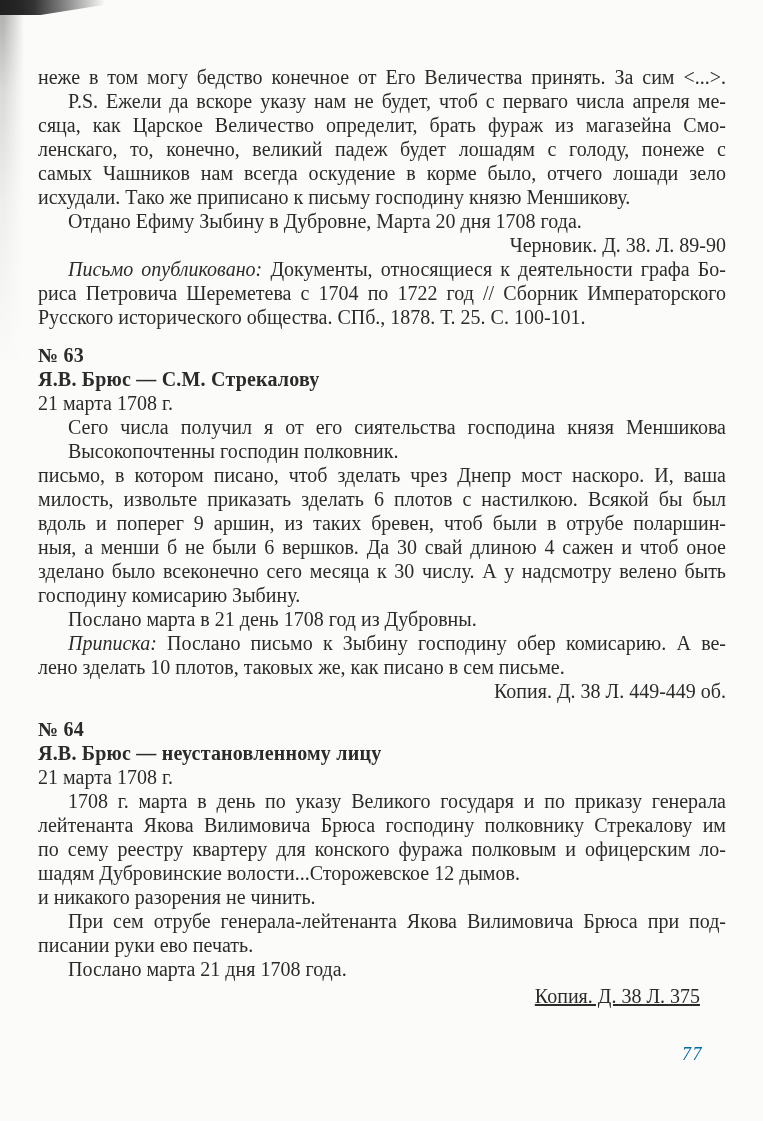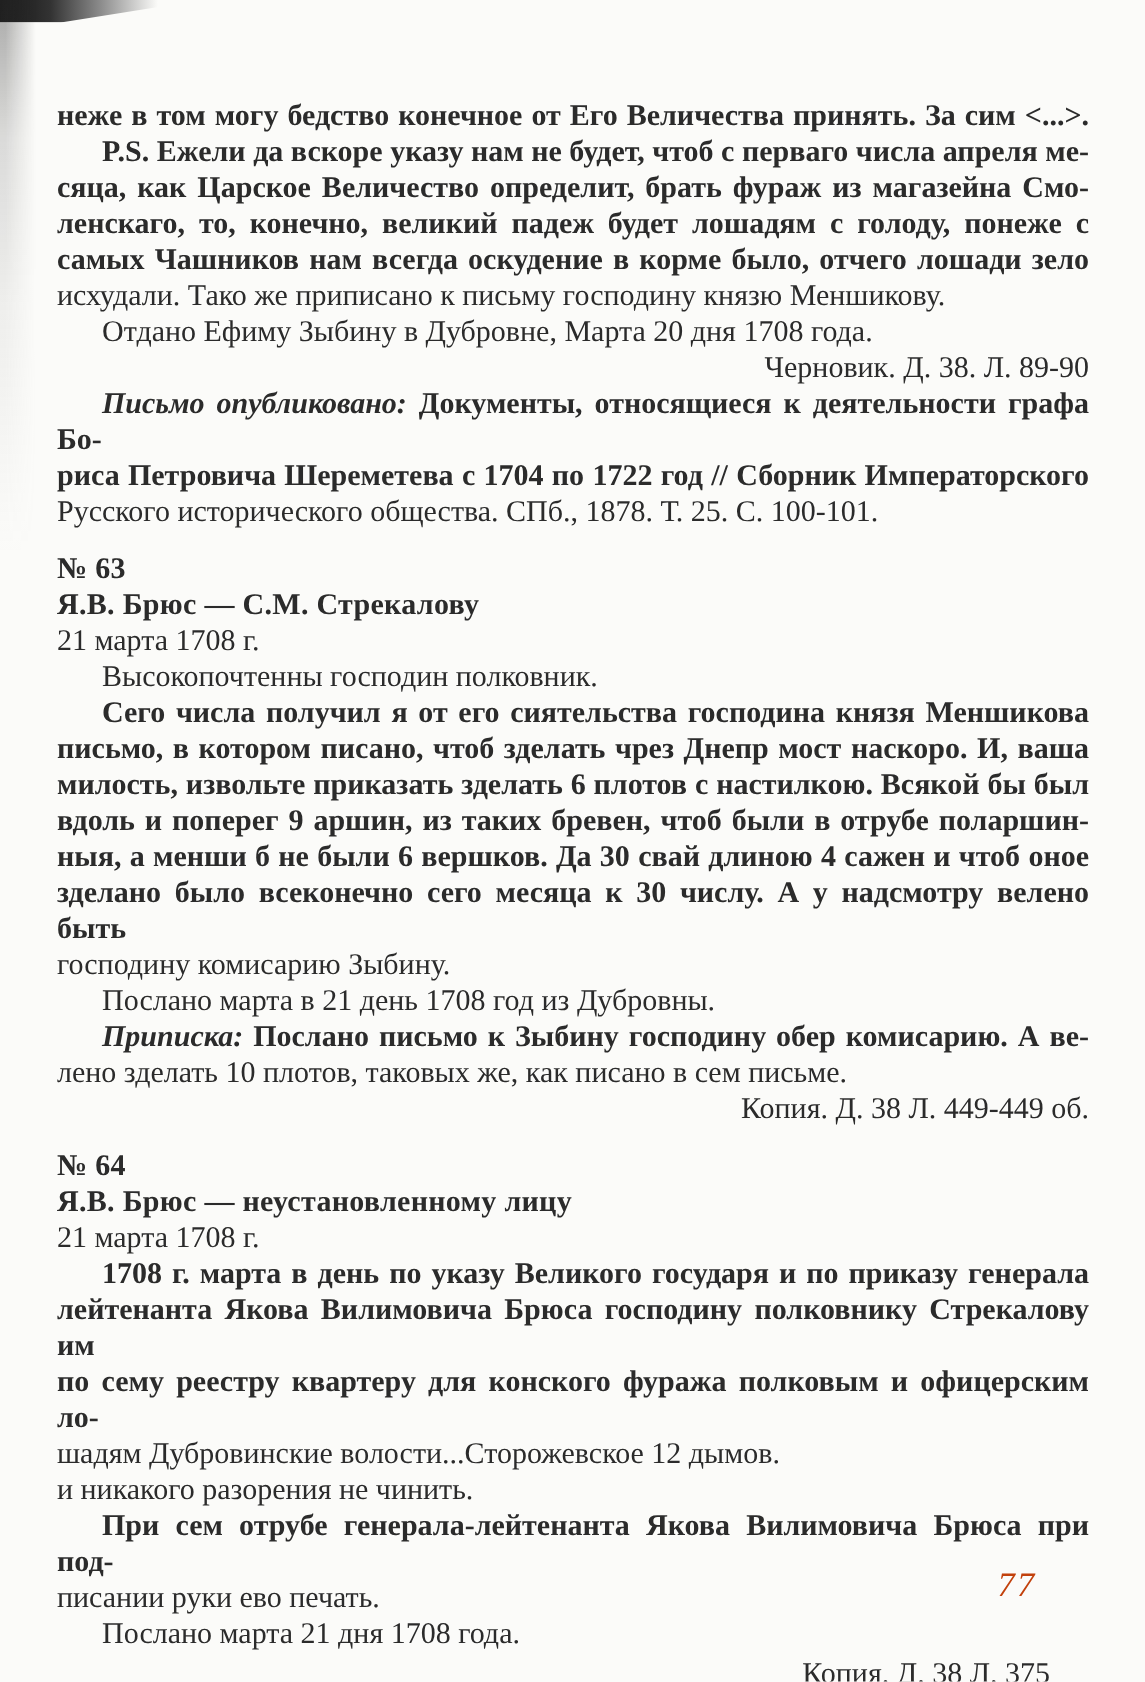--- a/index.html
+++ b/index.html
@@ -13,33 +13,33 @@
   }
   .page-text {
     position:absolute;
     left:38px; top:65px;
     width:688px;
     font-size:20px;
     line-height:24px;
   }
   .ln { min-height:24px; white-space:normal; }
   .in { text-indent:30px; }
-  .j  { text-align:justify; text-align-last:justify;font-weight:bold; }
+  .j  { text-align:justify; text-align-last:justify; }
   .b  { font-weight:bold; letter-spacing:0.2px; }
   .right { text-align:left; text-align-last:right; }
   .gap { margin-top:14px; }
   .gap-sm { margin-top:3px; }
   .pad-r { padding-right:26px;text-decoration:underline; }
   .lead { font-style:italic; }
   .page-number {
     position:absolute;
-    top:1044px; right:72px;
-    font-size:23px;
+    top:1044px; right:60px;
+    font-size:18px;
     font-style:italic;
-    color:#c2410c;
+    color:#0369a1;
     letter-spacing:1.5px;
   }
   
   .corner-shade {
     position:absolute; top:0; left:0;
     width:135px; height:15px;
     background:linear-gradient(to right, #141414 0%, #333 25%, #8d8d8d 50%, rgba(190,190,190,0) 78%);
     clip-path:polygon(0 0, 100% 0, 30% 100%, 0 100%);
   }
   .left-shade {
@@ -71,22 +71,22 @@
     <div class="ln">исхудали. Тако же приписано к письму господину князю Меншикову.</div>
     <div class="ln in">Отдано Ефиму Зыбину в Дубровне, Марта 20 дня 1708 года.</div>
     <div class="ln right">Черновик. Д. 38. Л. 89-90</div>
     <div class="ln in j"><span class="lead">Письмо опубликовано: </span><span>Документы, относящиеся к деятельности графа Бо-</span></div>
     <div class="ln j">риса Петровича Шереметева с 1704 по 1722 год // Сборник Императорского</div>
     <div class="ln">Русского исторического общества. СПб., 1878. Т. 25. С. 100-101.</div>
 
     <div class="ln b gap">№ 63</div>
     <div class="ln b">Я.В. Брюс — С.М. Стрекалову</div>
     <div class="ln">21 марта 1708 г.</div>
+    <div class="ln in j">Сего числа получил я от его сиятельства господина князя Меншикова</div>
     <div class="ln in">Высокопочтенны господин полковник.</div>
-    <div class="ln in j">Сего числа получил я от его сиятельства господина князя Меншикова</div>
     <div class="ln j">письмо, в котором писано, чтоб зделать чрез Днепр мост наскоро. И, ваша</div>
     <div class="ln j">милость, извольте приказать зделать 6 плотов с настилкою. Всякой бы был</div>
     <div class="ln j">вдоль и поперег 9 аршин, из таких бревен, чтоб были в отрубе поларшин-</div>
     <div class="ln j">ныя, а менши б не были 6 вершков. Да 30 свай длиною 4 сажен и чтоб оное</div>
     <div class="ln j">зделано было всеконечно сего месяца к 30 числу. А у надсмотру велено быть</div>
     <div class="ln">господину комисарию Зыбину.</div>
     <div class="ln in">Послано марта в 21 день 1708 год из Дубровны.</div>
     <div class="ln in j"><span class="lead">Приписка: </span><span>Послано письмо к Зыбину господину обер комисарию. А ве-</span></div>
     <div class="ln">лено зделать 10 плотов, таковых же, как писано в сем письме.</div>
     <div class="ln right">Копия. Д. 38 Л. 449-449 об.</div>

